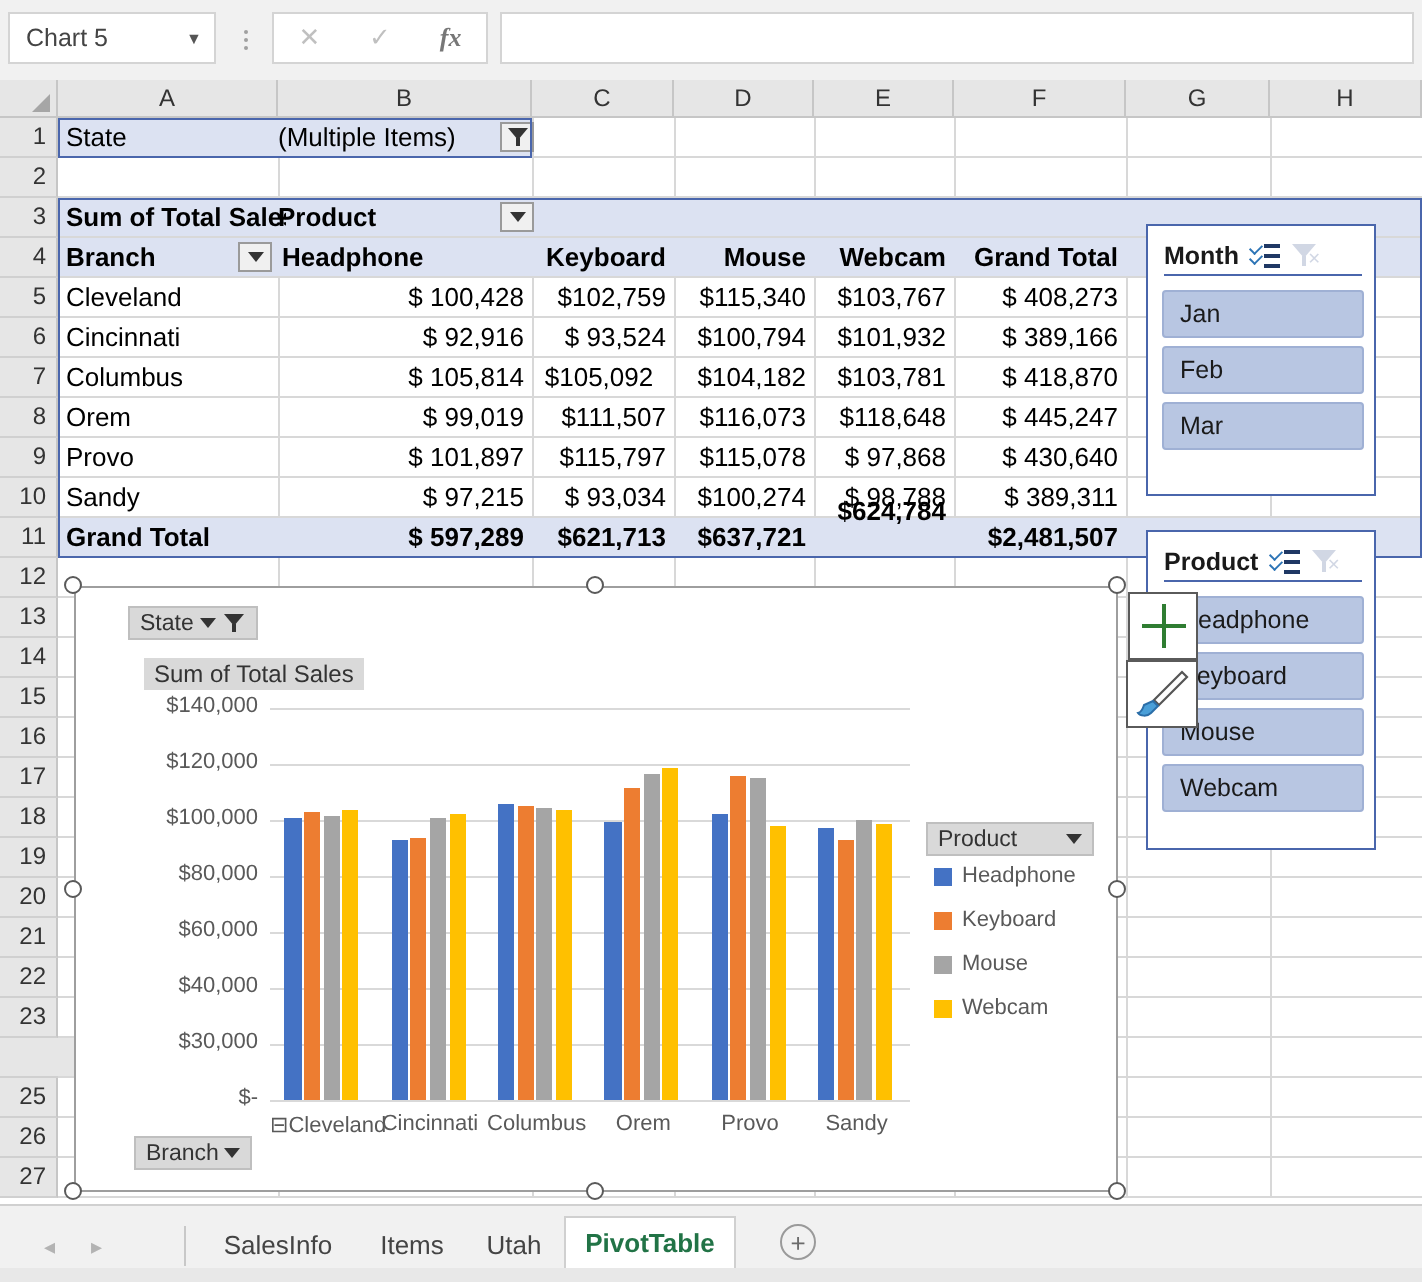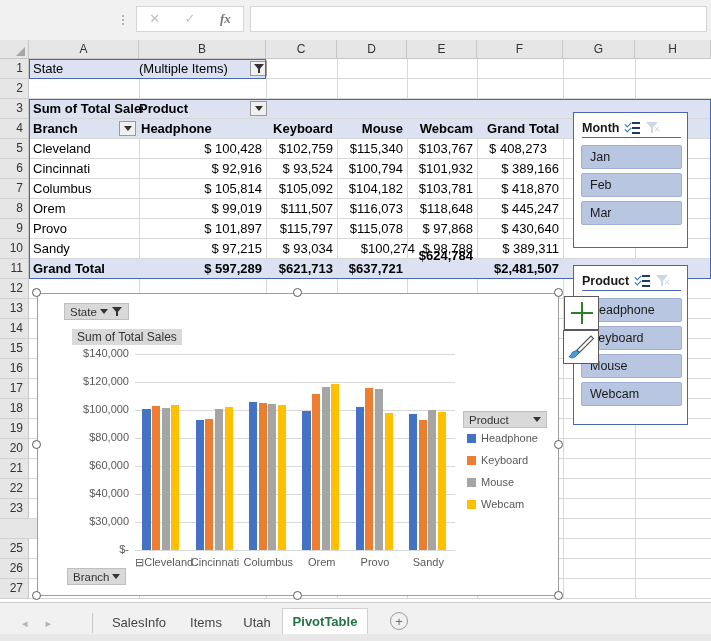--- a/index.html
+++ b/index.html
@@ -156,20 +156,24 @@
     display:flex; align-items:center; justify-content:center; font-size:13px; color:#6b6b6b; line-height:1;
   }
   .bottomstrip { position:absolute; left:0; top:634px; width:711px; height:7px; background:#e8e8e8; }
 </style>
 </head>
 <body>
 
 <div id="app">
 
   <div class="fbar">
+    <div class="namebox">
+      <span class="nb-text">Chart 5</span>
+      <span class="nb-arrow">▼</span>
+    </div>
     <div class="dots">
         <i></i>
         <i></i>
         <i></i>
       </div>
     <div class="fbtns">
       <span class="fb">✕</span>
       <span class="fb">✓</span>
       <span class="fb fx">fx</span>
     </div>
@@ -279,49 +283,49 @@
         <div class="cell b" style="left: 141px; top: 79px; width: 120px;">Headphone</div>
         <div class="cell b r" style="left: 266px; top: 79px; width: 67px;">Keyboard</div>
         <div class="cell b r" style="left: 337px; top: 79px; width: 66px;">Mouse</div>
         <div class="cell b r" style="left: 407px; top: 79px; width: 66px;">Webcam</div>
         <div class="cell b r" style="left: 477px; top: 79px; width: 82px;">Grand Total</div>
         <div class="cell " style="left: 33px; top: 99px; width: 105px;">Cleveland</div>
         <div class="cell r" style="left: 141px; top: 99px; width: 121px;">$        100,428</div>
         <div class="cell r" style="left: 266px; top: 99px; width: 67px;">$102,759</div>
         <div class="cell r" style="left: 337px; top: 99px; width: 66px;">$115,340</div>
         <div class="cell r" style="left: 407px; top: 99px; width: 66px;">$103,767</div>
-        <div class="cell r" style="left: 477px; top: 99px; width: 82px; text-align: center;">$   408,273</div>
+        <div class="cell r" style="left: 477px; top: 99px; width: 82px;">$   408,273</div>
         <div class="cell " style="left: 33px; top: 119px; width: 105px;">Cincinnati</div>
         <div class="cell r" style="left: 141px; top: 119px; width: 121px;">$          92,916</div>
         <div class="cell r" style="left: 266px; top: 119px; width: 67px;">$  93,524</div>
         <div class="cell r" style="left: 337px; top: 119px; width: 66px;">$100,794</div>
         <div class="cell r" style="left: 407px; top: 119px; width: 66px;">$101,932</div>
         <div class="cell r" style="left: 477px; top: 119px; width: 82px;">$   389,166</div>
         <div class="cell " style="left: 33px; top: 139px; width: 105px;">Columbus</div>
         <div class="cell r" style="left: 141px; top: 139px; width: 121px;">$        105,814</div>
-        <div class="cell r" style="left: 266px; top: 139px; width: 67px;">$105,092</div>
+        <div class="cell r" style="left: 266px; top: 139px; width: 67px; text-align: center;">$105,092</div>
         <div class="cell r" style="left: 337px; top: 139px; width: 66px;">$104,182</div>
         <div class="cell r" style="left: 407px; top: 139px; width: 66px;">$103,781</div>
         <div class="cell r" style="left: 477px; top: 139px; width: 82px;">$   418,870</div>
         <div class="cell " style="left: 33px; top: 159px; width: 105px;">Orem</div>
         <div class="cell r" style="left: 141px; top: 159px; width: 121px;">$          99,019</div>
         <div class="cell r" style="left: 266px; top: 159px; width: 67px;">$111,507</div>
         <div class="cell r" style="left: 337px; top: 159px; width: 66px;">$116,073</div>
         <div class="cell r" style="left: 407px; top: 159px; width: 66px;">$118,648</div>
         <div class="cell r" style="left: 477px; top: 159px; width: 82px;">$   445,247</div>
         <div class="cell " style="left: 33px; top: 179px; width: 105px;">Provo</div>
         <div class="cell r" style="left: 141px; top: 179px; width: 121px;">$        101,897</div>
         <div class="cell r" style="left: 266px; top: 179px; width: 67px;">$115,797</div>
         <div class="cell r" style="left: 337px; top: 179px; width: 66px;">$115,078</div>
         <div class="cell r" style="left: 407px; top: 179px; width: 66px;">$  97,868</div>
         <div class="cell r" style="left: 477px; top: 179px; width: 82px;">$   430,640</div>
         <div class="cell " style="left: 33px; top: 199px; width: 105px;">Sandy</div>
         <div class="cell r" style="left: 141px; top: 199px; width: 121px;">$          97,215</div>
         <div class="cell r" style="left: 266px; top: 199px; width: 67px;">$  93,034</div>
-        <div class="cell r" style="left: 349px; top: 199px; width: 66px;">$100,274</div>
+        <div class="cell r" style="left: 337px; top: 199px; width: 66px;">$100,274</div>
         <div class="cell r" style="left: 407px; top: 199px; width: 66px;">$  98,788</div>
         <div class="cell r" style="left: 477px; top: 199px; width: 82px;">$   389,311</div>
         <div class="cell b" style="left: 33px; top: 219px; width: 105px;">Grand Total</div>
         <div class="cell b r" style="left: 141px; top: 219px; width: 121px;">$        597,289</div>
         <div class="cell b r" style="left: 266px; top: 219px; width: 67px;">$621,713</div>
         <div class="cell b r" style="left: 337px; top: 219px; width: 66px;">$637,721</div>
         <div class="cell b r" style="left: 407px; top: 206px; width: 66px;">$624,784</div>
         <div class="cell b r" style="left: 477px; top: 219px; width: 82px;">$2,481,507</div>
         <div class="pv-sel-border" style="left: 29px; top: 19px; width: 237px; height: 20px;"></div>
         <div class="pv-sel-border" style="left: 29px; top: 59px; width: 682px; height: 180px;"></div>

